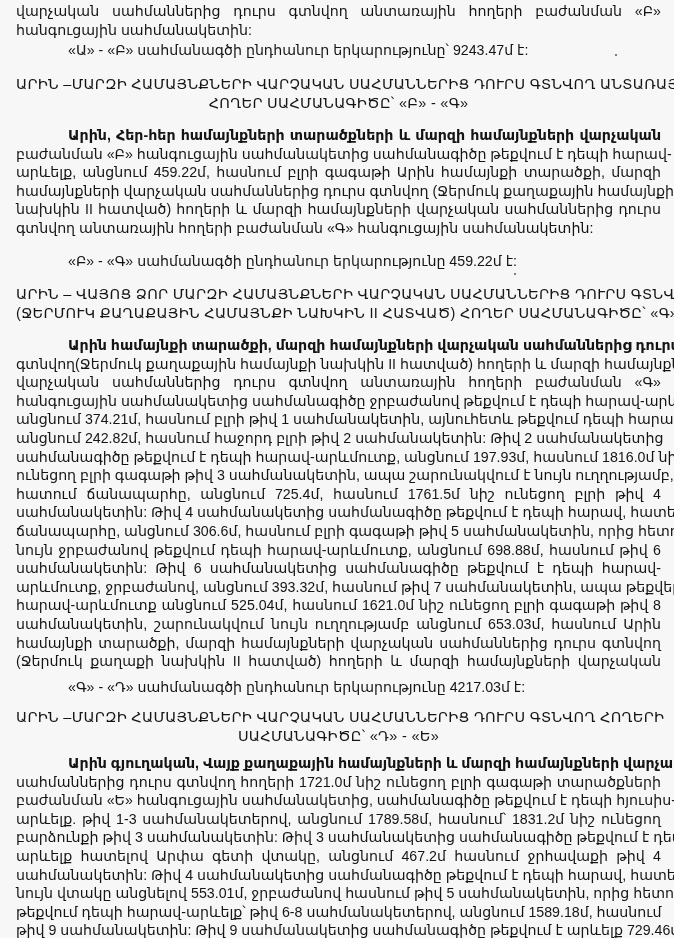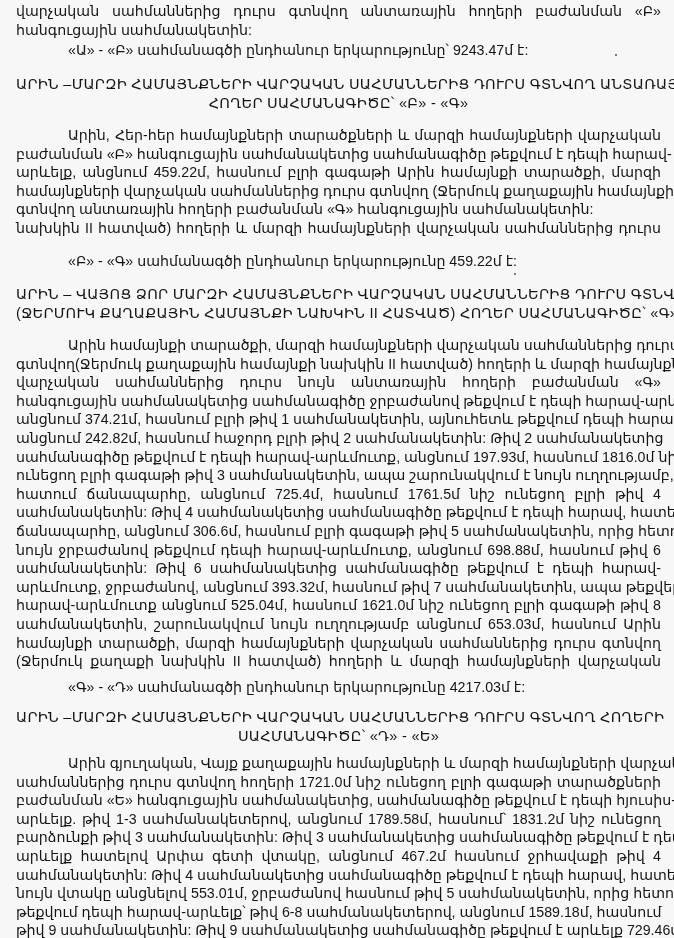--- a/index.html
+++ b/index.html
@@ -6,21 +6,21 @@
   body {
     width: 674px; height: 938px; overflow: hidden;
     background: #f7f7f7; color: #151515;
     font-family: "Liberation Sans", "DejaVu Sans", sans-serif;
     font-size: 14.2px;
   }
   .page { position: relative; width: 674px; height: 938px; }
   .p { position: absolute; left: 16px; width: 645px; line-height: 18.6px; text-align: justify; text-align-last: left; }
   .p .ln { display: block; text-align: justify; text-align-last: justify; white-space: nowrap; }
   .p .ln.last { text-align-last: left; }
-  .p .ln.indent { padding-left: 52px; }
+  .p .ln.indent { padding-left: 52px; font-weight: bold; }
   .total { position: absolute; left: 68px; line-height: 18px; white-space: nowrap; }
   .heading { position: absolute; left: 16px; width: 645px; text-align: center; line-height: 19px; font-size: 14.5px; letter-spacing: 0.3px; }
   .heading span { display: block; white-space: nowrap; }
   .dot { position: absolute; width: 2px; height: 2px; background: #555; border-radius: 1px; }
 </style>
 </head>
 <body>
 
 <div class="page">
 
@@ -33,34 +33,34 @@
 
   <div class="heading" style="top:75px;">
     <span>ԱՐԻՆ –ՄԱՐԶԻ ՀԱՄԱՅՆՔՆԵՐԻ ՎԱՐՉԱԿԱՆ ՍԱՀՄԱՆՆԵՐԻՑ ԴՈՒՐՍ ԳՏՆՎՈՂ ԱՆՏԱՌԱՅԻՆ</span>
     <span>ՀՈՂԵՐ ՍԱՀՄԱՆԱԳԻԾԸ՝ «Բ» - «Գ»</span>
   </div>
   <div class="p" style="top:126px;">
     <span class="ln indent">Արին, Հեր-հեր համայնքների տարածքների և մարզի համայնքների վարչական</span>
     <span class="ln">բաժանման «Բ» հանգուցային սահմանակետից սահմանագիծը թեքվում է դեպի հարավ-</span>
     <span class="ln">արևելք, անցնում 459.22մ, հասնում բլրի գագաթի Արին համայնքի տարածքի, մարզի</span>
     <span class="ln">համայնքների վարչական սահմաններից դուրս գտնվող (Ջերմուկ քաղաքային համայնքի</span>
+    <span class="ln">նախկին II հատված) հողերի և մարզի համայնքների վարչական սահմաններից դուրս</span>
     <span class="ln last">գտնվող անտառային հողերի բաժանման «Գ» հանգուցային սահմանակետին:</span>
-    <span class="ln">նախկին II հատված) հողերի և մարզի համայնքների վարչական սահմաններից դուրս</span>
   </div>
   <div class="total" style="top:252px;">«Բ» - «Գ» սահմանագծի ընդհանուր երկարությունը 459.22մ է:</div>
   <div class="dot" style="left:514px; top:273px;"></div>
 
   <div class="heading" style="top:285px;">
     <span>ԱՐԻՆ – ՎԱՅՈՑ ՁՈՐ ՄԱՐԶԻ ՀԱՄԱՅՆՔՆԵՐԻ ՎԱՐՉԱԿԱՆ ՍԱՀՄԱՆՆԵՐԻՑ ԴՈՒՐՍ ԳՏՆՎՈՂ</span>
     <span>(ՋԵՐՄՈՒԿ ՔԱՂԱՔԱՅԻՆ ՀԱՄԱՅՆՔԻ ՆԱԽԿԻՆ II ՀԱՏՎԱԾ) ՀՈՂԵՐ ՍԱՀՄԱՆԱԳԻԾԸ՝ «Գ» - «Դ»</span>
   </div>
   <div class="p" style="top:336px;">
     <span class="ln indent">Արին համայնքի տարածքի, մարզի համայնքների վարչական սահմաններից դուրս</span>
     <span class="ln">գտնվող(Ջերմուկ քաղաքային համայնքի նախկին II հատված) հողերի և մարզի համայնքների</span>
-    <span class="ln">վարչական սահմաններից դուրս նույն անտառային հողերի բաժանման «Գ»</span>
+    <span class="ln">վարչական սահմաններից դուրս գտնվող անտառային հողերի բաժանման «Գ»</span>
     <span class="ln">հանգուցային սահմանակետից սահմանագիծը ջրբաժանով թեքվում է դեպի հարավ-արևելք,</span>
     <span class="ln">անցնում 374.21մ, հասնում բլրի թիվ 1 սահմանակետին, այնուհետև թեքվում դեպի հարավ,</span>
     <span class="ln">անցնում 242.82մ, հասնում հաջորդ բլրի թիվ 2 սահմանակետին: Թիվ 2 սահմանակետից</span>
     <span class="ln">սահմանագիծը թեքվում է դեպի հարավ-արևմուտք, անցնում 197.93մ, հասնում 1816.0մ նիշ</span>
     <span class="ln">ունեցող բլրի գագաթի թիվ 3 սահմանակետին, ապա շարունակվում է նույն ուղղությամբ,</span>
     <span class="ln">հատում ճանապարհը, անցնում 725.4մ, հասնում 1761.5մ նիշ ունեցող բլրի թիվ 4</span>
     <span class="ln">սահմանակետին: Թիվ 4 սահմանակետից սահմանագիծը թեքվում է դեպի հարավ, հատելով</span>
     <span class="ln">ճանապարհը, անցնում 306.6մ, հասնում բլրի գագաթի թիվ 5 սահմանակետին, որից հետո</span>
     <span class="ln">նույն ջրբաժանով թեքվում դեպի հարավ-արևմուտք, անցնում 698.88մ, հասնում թիվ 6</span>
     <span class="ln">սահմանակետին: Թիվ 6 սահմանակետից սահմանագիծը թեքվում է դեպի հարավ-</span>

